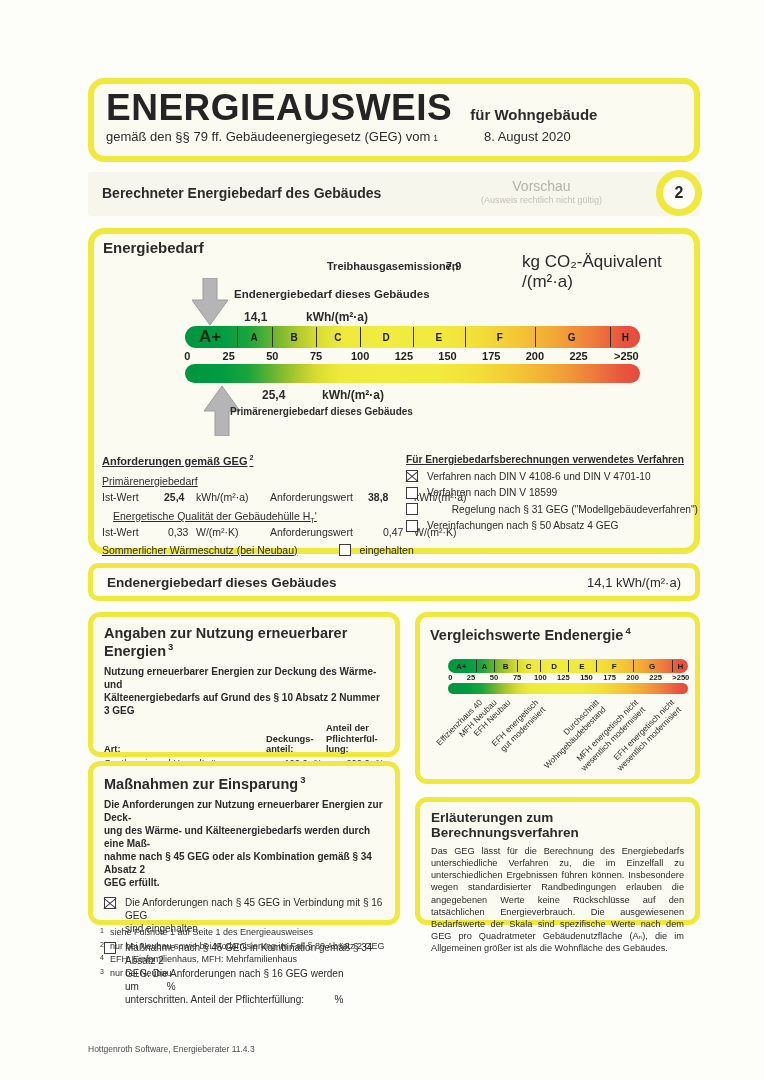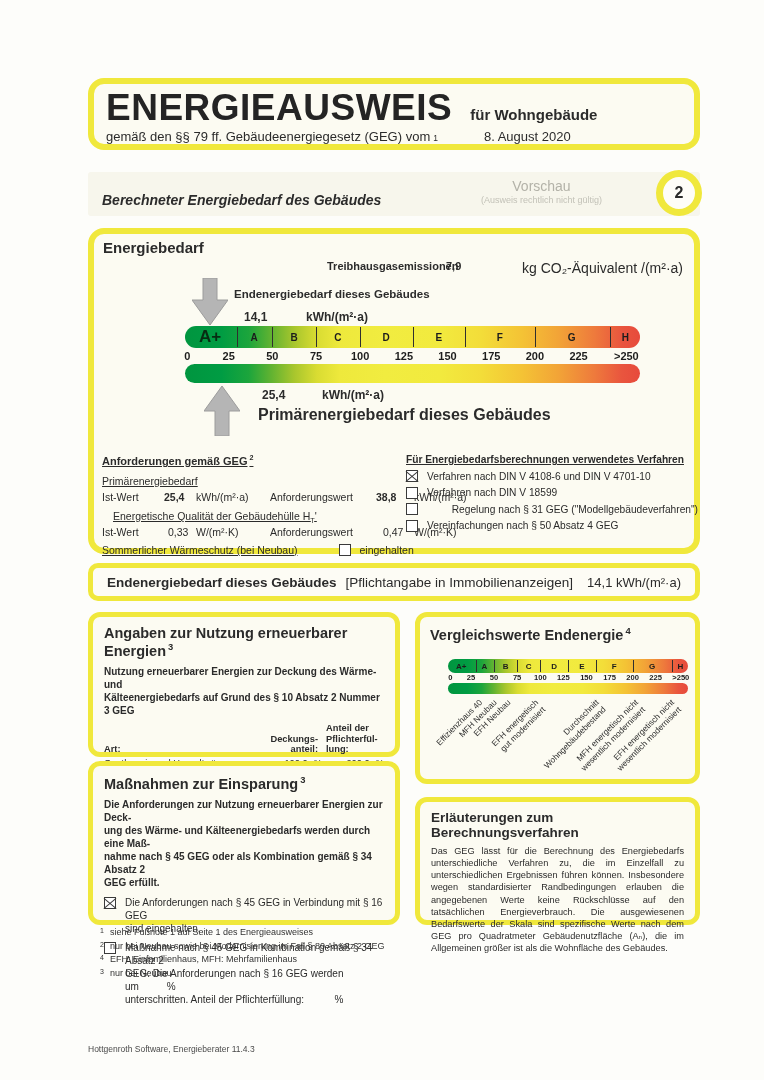--- a/index.html
+++ b/index.html
@@ -32,50 +32,50 @@
   .fn-line{display:flex;gap:6px;font-size:9px;margin-bottom:3.5px;color:#333;}
   .fn-line sup{font-size:7px;padding-top:0px;}
   .row{display:flex;align-items:flex-end;}
   .tbl-line{border-bottom:1px solid #8a8a82;}
 </style>
 </head>
 <body>
 
 <div class="page">
 
-  <div class="ybox" style="left:88px;top:78px;width:612px;height:72px;padding:5px 12px 0 12px;">
+  <div class="ybox" style="left:88px;top:78px;width:612px;height:84px;padding:5px 12px 0 12px;">
     <div style="display:flex;align-items:baseline;">
       <div style="font-size:37px;font-weight:bold;color:#242424;letter-spacing:0.5px;line-height:1.05;">ENERGIEAUSWEIS</div>
       <div style="font-size:15px;font-weight:bold;margin-left:18px;">für Wohngebäude</div>
     </div>
     <div style="display:flex;align-items:baseline;font-size:13px;margin-top:1px;">
       <span>gemäß den §§ 79 ff. Gebäudeenergiegesetz (GEG) vom</span>
       <sup style="margin-left:3px;">1</sup>
       <span style="margin-left:46px;">8. August 2020</span>
     </div>
   </div>
 
   <div class="abs" style="left:88px;top:172px;width:612px;height:44px;background:#f7f6ec;border-radius:3px;">
-    <div class="abs b" style="left:14px;top:20px;font-size:14px;font-style:italic;">Berechneter Energiebedarf des Gebäudes</div>
+    <div class="abs b" style="left:14px;top:13px;font-size:14px;">Berechneter Energiebedarf des Gebäudes</div>
     <div class="abs" style="right:98px;top:6px;text-align:center;">
       <div style="font-size:14px;color:#b3b2a8;">Vorschau</div>
       <div style="font-size:9px;color:#c3c2b8;margin-top:1px;">(Ausweis rechtlich nicht gültig)</div>
     </div>
     <div class="abs" style="right:-2px;top:-2px;width:32px;height:32px;border:7px solid #f0e83c;border-radius:50%;
          background:#fefdf8;display:flex;align-items:center;justify-content:center;">
       <span style="font-size:16px;font-weight:bold;">2</span>
     </div>
   </div>
 
   <div class="ybox" style="left:88px;top:228px;width:612px;height:326px;">
     <div class="abs b" style="left:9px;top:5px;font-size:15px;">Energiebedarf</div>
 
     <div class="abs b" style="left:233px;top:26px;font-size:11px;">Treibhausgasemissionen</div>
     <div class="abs b" style="left:352px;top:26px;font-size:11px;">7,9</div>
-    <div class="abs" style="left:392px;top:26px;font-size:14px;padding-left:36px;">kg CO₂-Äquivalent /(m²·a)</div>
+    <div class="abs" style="left:392px;top:18px;font-size:17px;padding-left:36px;">kg CO₂-Äquivalent /(m²·a)</div>
 
     <svg class="arrow" style="left:98px;top:44px;" width="36" height="47" viewBox="0 0 36 47">
       <path d="M11 0 h14 v22 h11 L18 47 L0 22 h11 Z" fill="#b5b5b5" stroke="#9c9c9c" stroke-width="1"></path>
     </svg>
     <div class="abs b" style="left:140px;top:54px;font-size:11.5px;">Endenergiebedarf dieses Gebäudes</div>
     <div class="abs b" style="left:150px;top:76px;font-size:12px;">14,1</div>
     <div class="abs b" style="left:212px;top:76px;font-size:12px;">kWh/(m²·a)</div>
 
     <div class="letterbar grad" style="left:91px;top:92px;width:455px;height:22px;border-radius:11px;">
       <span class="lt hl" style="left:5.5%;">A+</span>
@@ -111,32 +111,32 @@
       <span class="tk" style="left:97%;">&gt;250</span>
     </div>
 
     <div class="grad abs" style="left:91px;top:130px;width:455px;height:19px;border-radius:9.5px;"></div>
 
     <svg class="arrow" style="left:110px;top:152px;" width="36" height="50" viewBox="0 0 36 50">
       <path d="M18 0 L36 25 h-11 v25 h-14 v-25 H0 Z" fill="#b5b5b5" stroke="#9c9c9c" stroke-width="1"></path>
     </svg>
     <div class="abs b" style="left:168px;top:154px;font-size:12px;">25,4</div>
     <div class="abs b" style="left:228px;top:154px;font-size:12px;">kWh/(m²·a)</div>
-    <div class="abs b" style="left:164px;top:172px;font-size:16px;">Primärenergiebedarf dieses Gebäudes</div>
+    <div class="abs b" style="left:136px;top:172px;font-size:10px;">Primärenergiebedarf dieses Gebäudes</div>
 
     <div class="abs b u" style="left:8px;top:220px;font-size:11px;">
       <span>Anforderungen gemäß GEG</span><sup style="margin-left:2px;">2</sup>
     </div>
     <div class="abs u" style="left:8px;top:241px;font-size:10.5px;">Primärenergiebedarf</div>
     <div class="abs" style="left:8px;top:257px;font-size:10.5px;width:440px;">
       <span>Ist-Wert</span>
       <span class="b" style="position:absolute;left:62px;">25,4</span>
       <span style="position:absolute;left:94px;">kWh/(m²·a)</span>
       <span style="position:absolute;left:168px;">Anforderungswert</span>
-      <span class="b" style="position:absolute;left:274px;">38,8</span>
+      <span class="b" style="position:absolute;left:266px;">38,8</span>
       <span style="position:absolute;left:312px;">kWh/(m²·a)</span>
     </div>
     <div class="abs u" style="left:8px;top:276px;font-size:10.5px;padding-left:11px;">
       <span>Energetische Qualität der Gebäudehülle H</span><sub style="font-size:70%;">T</sub><span>'</span>
     </div>
     <div class="abs" style="left:8px;top:292px;font-size:10.5px;width:440px;">
       <span>Ist-Wert</span>
       <span style="position:absolute;left:66px;">0,33</span>
       <span style="position:absolute;left:94px;">W/(m²·K)</span>
       <span style="position:absolute;left:168px;">Anforderungswert</span>
@@ -165,34 +165,33 @@
       </div>
       <div class="row" style="align-items:center;">
         <span class="cb"></span>
         <span style="font-size:10.2px;margin-left:9px;">Vereinfachungen nach § 50 Absatz 4 GEG</span>
       </div>
     </div>
   </div>
 
   <div class="ybox-sm" style="left:88px;top:563px;width:612px;height:38px;border-radius:10px;display:flex;align-items:center;padding:0 14px;background:#fdfcf5;">
     <span class="b" style="font-size:13.5px;">Endenergiebedarf dieses Gebäudes</span>
-    <span style="font-size:13.5px;margin-left:9px;">[Pflichtangabe in Immobilienanzeigen]</span>
     <span style="font-size:13px;margin-left:auto;">14,1 kWh/(m²·a)</span>
   </div>
 
   <div class="ybox-sm" style="left:88px;top:612px;width:312px;height:145px;padding:8px 11px;">
     <div class="b" style="font-size:14.5px;">
       <span>Angaben zur Nutzung erneuerbarer Energien</span><sup style="margin-left:2px;">3</sup>
     </div>
     <div class="b" style="font-size:10px;margin-top:6px;white-space:pre-line;line-height:1.3;">Nutzung erneuerbarer Energien zur Deckung des Wärme- und
 Kälteenergiebedarfs auf Grund des § 10 Absatz 2 Nummer 3 GEG</div>
 
     <div class="row" style="margin-top:6px;font-size:9.3px;font-weight:bold;line-height:1.15;">
       <span style="flex:1;">Art:</span>
-      <span style="width:52px;white-space:pre-line;text-align:right;">Deckungs-
+      <span style="width:52px;white-space:pre-line;">Deckungs-
 anteil:</span>
       <span style="width:58px;white-space:pre-line;margin-left:8px;">Anteil der
 Pflichterfül-
 lung:</span>
     </div>
     <div class="row" style="font-size:9.3px;height:14px;">
       <span class="tbl-line" style="flex:1;margin-right:8px;">Geothermie und Umweltwärme</span>
       <span class="tbl-line row" style="width:50px;justify-content:flex-end;">
         <span>100,0</span>
         <span style="margin-left:6px;">%</span>

